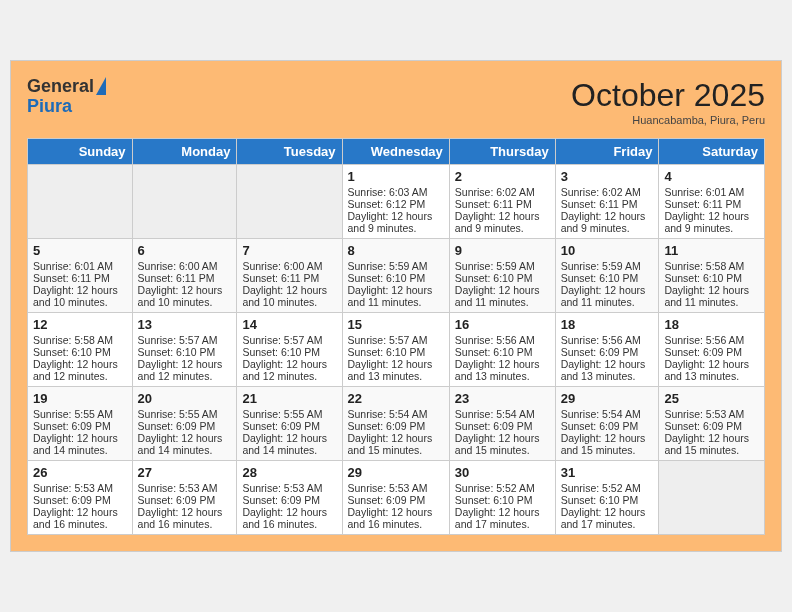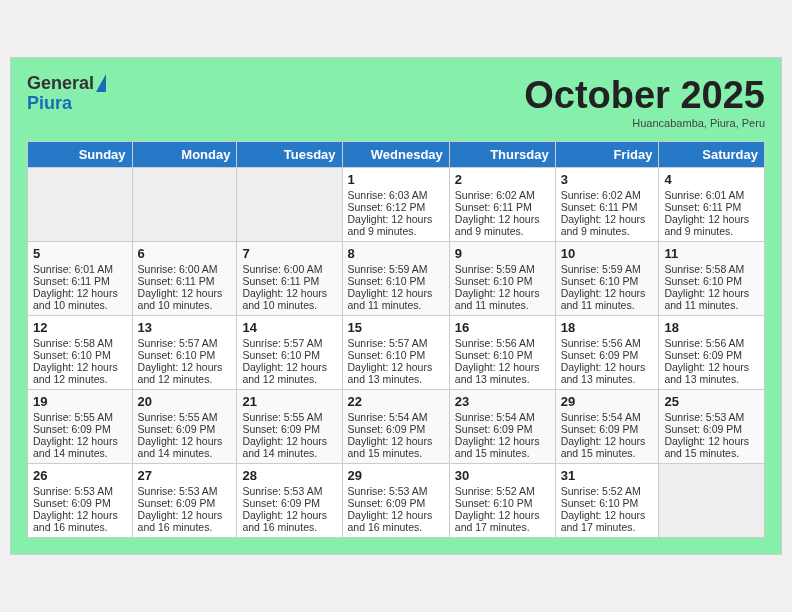--- a/index.html
+++ b/index.html
@@ -6,21 +6,21 @@
     body {
       font-family: Arial, sans-serif;
       background: #f0f0f0;
       display: flex;
       justify-content: center;
       align-items: center;
       min-height: 100vh;
       padding: 10px;
     }
     .calendar-container {
-      background: #86efac;
+      background: #fdba74;
       width: 772px;
       padding: 16px;
       border: 1px solid #ccc;
     }
     .header {
       display: flex;
       justify-content: space-between;
       align-items: flex-start;
       margin-bottom: 12px;
     }
@@ -40,22 +40,22 @@
       height: 0;
       border-left: 10px solid transparent;
       border-bottom: 18px solid #1e6bb8;
       margin-left: 2px;
       margin-top: -2px;
     }
     .title-block {
       text-align: right;
     }
     .month-title {
-      font-size: 38px;
-      font-weight: bold;
+      font-size: 32px;
+      font-weight: normal;
       color: #222;
     }
     .location {
       font-size: 11px;
       color: #444;
     }
     .calendar-table {
       width: 100%;
       border-collapse: collapse;
     }

